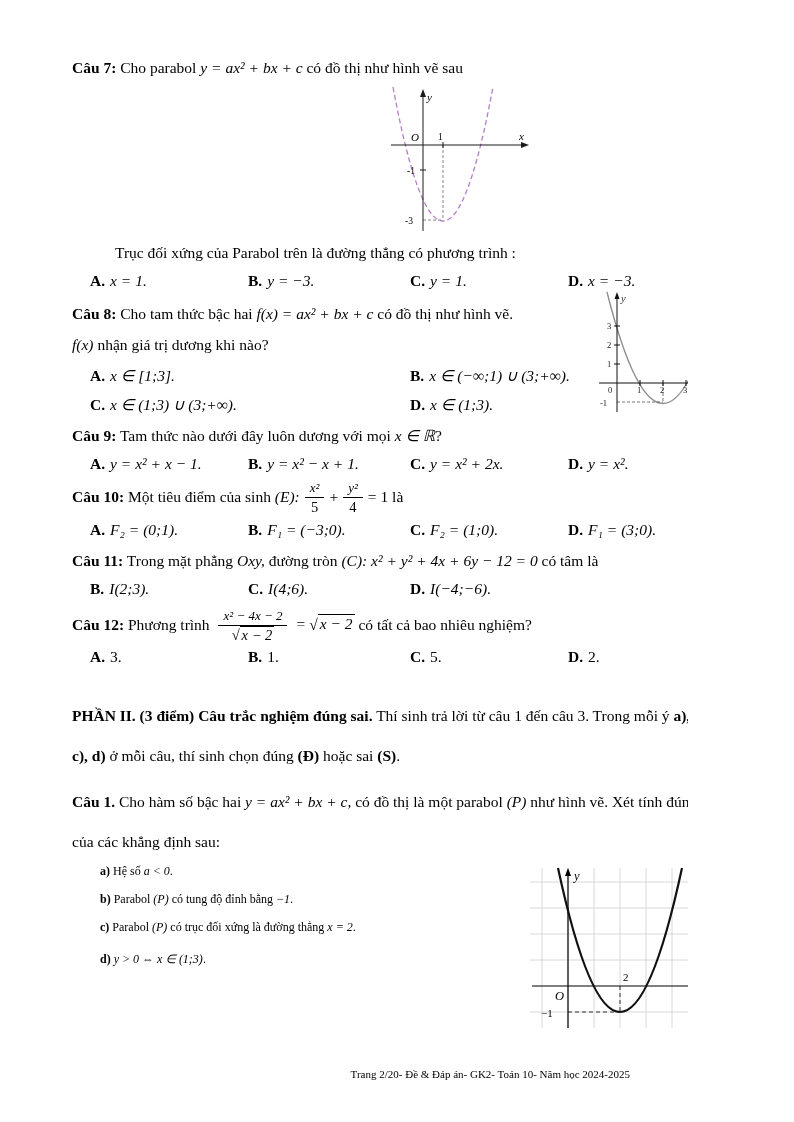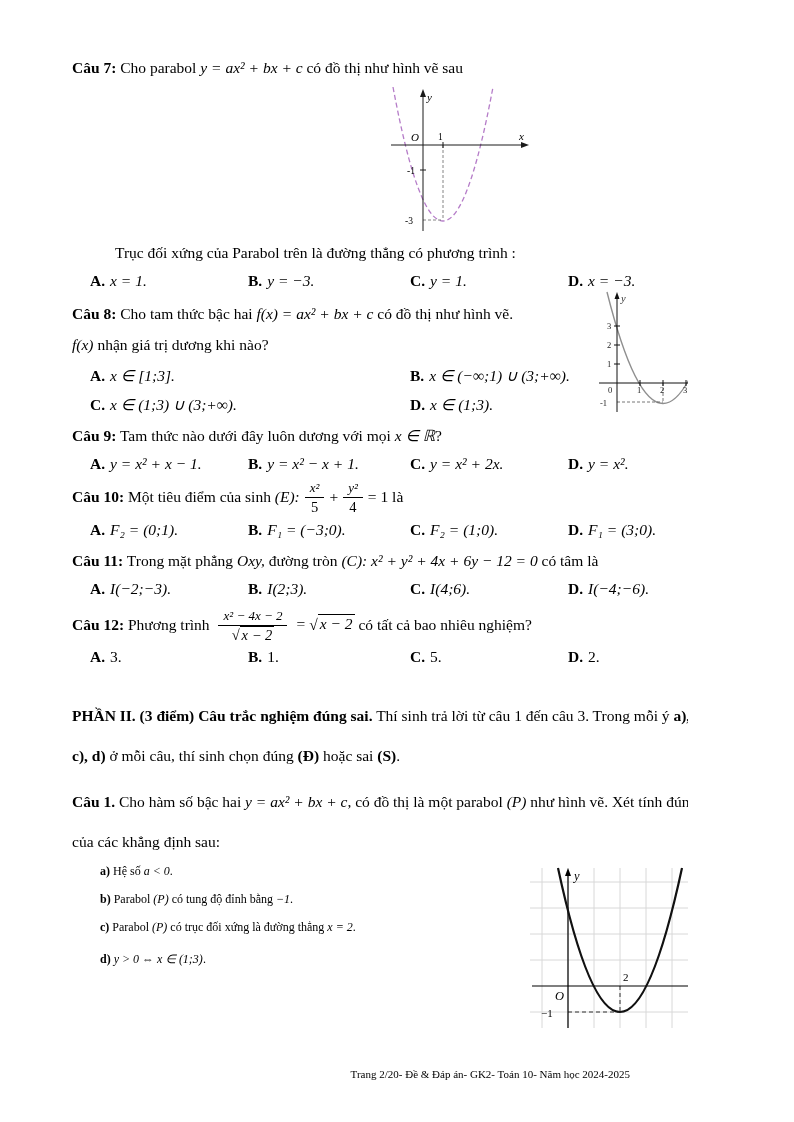--- a/index.html
+++ b/index.html
@@ -99,21 +99,20 @@
     <p class="ln mt6"><b>Câu 10:</b><span> Một tiêu điểm của sinh </span><span class="m">(E):</span><span class="frac"><span class="fnum m">x²</span><span class="fden">5</span></span><span>+</span><span class="frac"><span class="fnum m">y²</span><span class="fden">4</span></span><span>= 1</span><span> là</span></p>
     <div class="ansrow ln mt2">
       <span><b class="al">A.</b><span class="m">F₂ = (0;1).</span></span>
       <span><b class="al">B.</b><span class="m">F₁ = (−3;0).</span></span>
       <span><b class="al">C.</b><span class="m">F₂ = (1;0).</span></span>
       <span><b class="al">D.</b><span class="m">F₁ = (3;0).</span></span>
     </div>
 
     <p class="ln mt8"><b>Câu 11:</b><span> Trong mặt phẳng </span><span class="m">Oxy,</span><span> đường tròn </span><span class="m">(C): x² + y² + 4x + 6y − 12 = 0</span><span> có tâm là</span></p>
     <div class="ansrow ln mt5">
-      <span><b class="al">A.</b><span class="m">I(−2;−3).</span></span>
       <span><b class="al">B.</b><span class="m">I(2;3).</span></span>
       <span><b class="al">C.</b><span class="m">I(4;6).</span></span>
       <span><b class="al">D.</b><span class="m">I(−4;−6).</span></span>
     </div>
 
     <p class="ln mt8"><b>Câu 12:</b><span> Phương trình </span><span class="frac"><span class="fnum m">x² − 4x − 2</span><span class="fden"><span>√</span><span class="m sqrtb">x − 2</span></span></span><span class="eqm">=</span><span>√</span><span class="m sqrtb">x − 2</span><span> có tất cả bao nhiêu nghiệm?</span></p>
     <div class="ansrow ln mt2">
       <span><b class="al">A.</b><span>3.</span></span>
       <span><b class="al">B.</b><span>1.</span></span>
       <span><b class="al">C.</b><span>5.</span></span>

